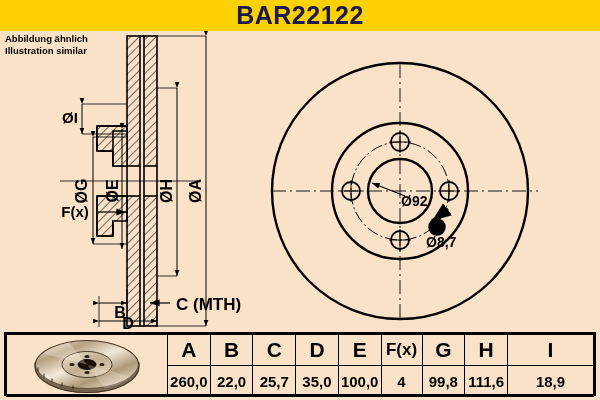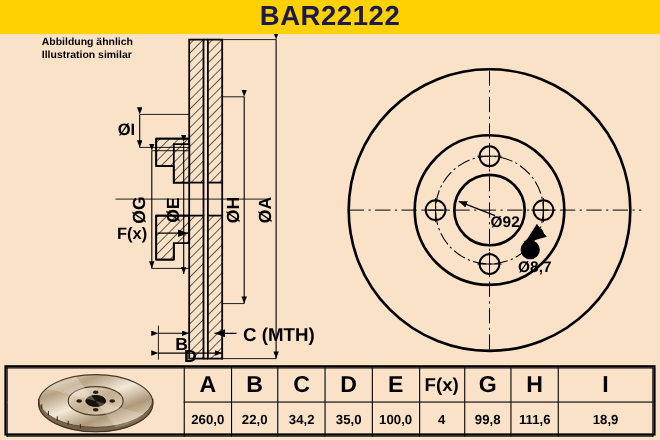--- a/index.html
+++ b/index.html
@@ -25,25 +25,24 @@
     font-size:25px;font-weight:bold;letter-spacing:0.5px;
     color:#1A1A4E;
     line-height:29px;
     font-family:"Liberation Sans", sans-serif;
   }
   #similar-note{
     position:absolute;left:5px;top:33px;
     font-size:9.5px;font-weight:bold;color:#000;
     line-height:11.5px;
     white-space:pre-line;
-    margin-left:33px;
   }
   
   #drawing{
-    position:absolute;left:0;top:31px;width:492px;height:300px;padding-left:45px;
+    position:absolute;left:0;top:31px;width:492px;height:300px;
   }
   #drawing svg{display:block;}
   
   #spec-table{
     position:absolute;left:4px;top:332px;
     width:592px;height:64px;
     border:2.5px solid #000;
     box-sizing:border-box;
     background:#FAE2C8;
   }
@@ -59,21 +58,21 @@
     font-weight:bold;
     color:#000;
     padding:0;
   }
   td.thumb-cell{
     border-left:none;border-top:none;border-bottom:none;
     padding:0;position:relative;
   }
   td.hdr{font-size:21px;height:30px;}
   td.hdr.fx{font-size:17px;}
-  td.val{font-size:12px;height:30px;}
+  td.val{font-size:15px;height:30px;}
   
   #disc-thumb{
     position:absolute;left:0;top:0;width:100%;height:100%;
   }
 </style>
 </head>
 <body>
 
 <div id="page">
 
@@ -305,21 +304,21 @@
         <td class="hdr">D</td>
         <td class="hdr">E</td>
         <td class="hdr fx" style="width:40px">F(x)</td>
         <td class="hdr">G</td>
         <td class="hdr">H</td>
         <td class="hdr" style="width:85px">I</td>
       </tr>
       <tr>
         <td class="val">260,0</td>
         <td class="val">22,0</td>
-        <td class="val">34,2</td>
+        <td class="val">25,7</td>
         <td class="val">35,0</td>
         <td class="val">100,0</td>
         <td class="val">4</td>
         <td class="val">99,8</td>
         <td class="val">111,6</td>
         <td class="val">18,9</td>
       </tr>
     </tbody>
       </table>
   </div>

